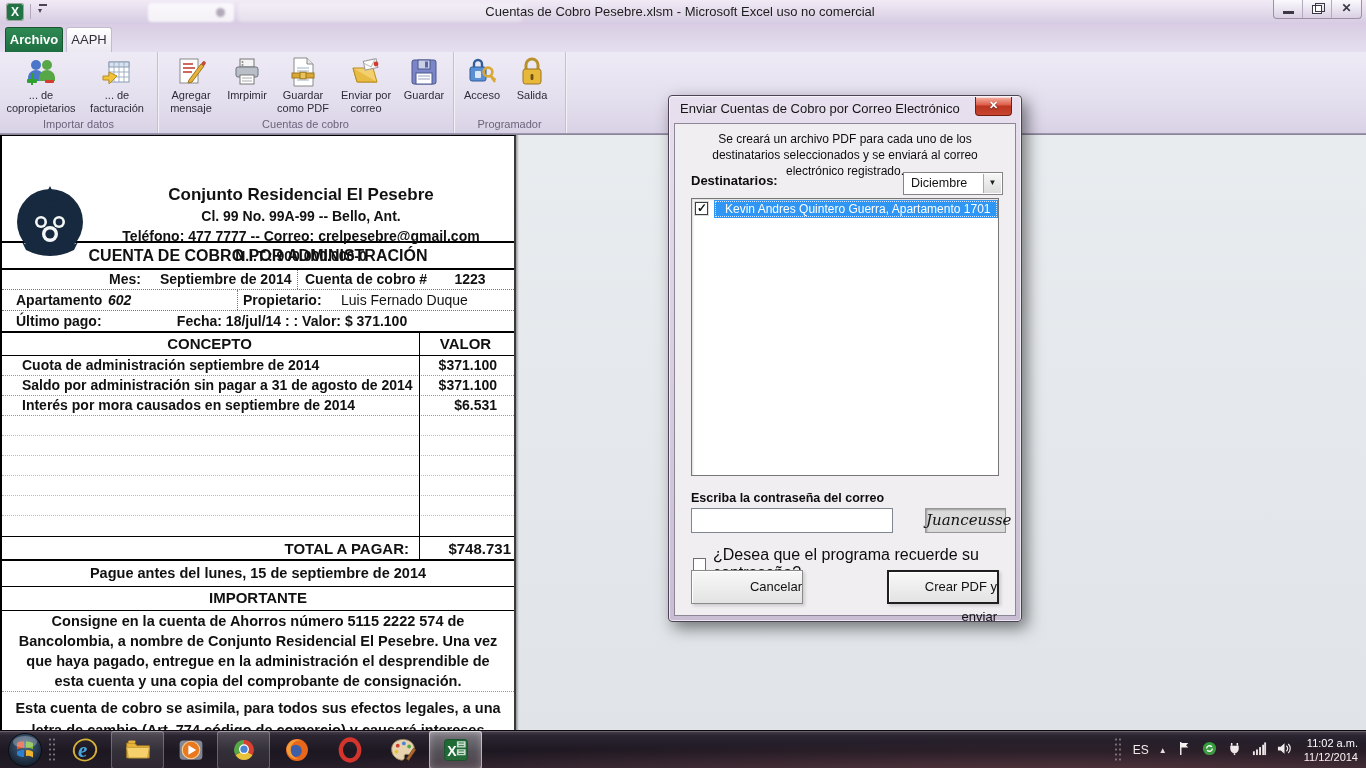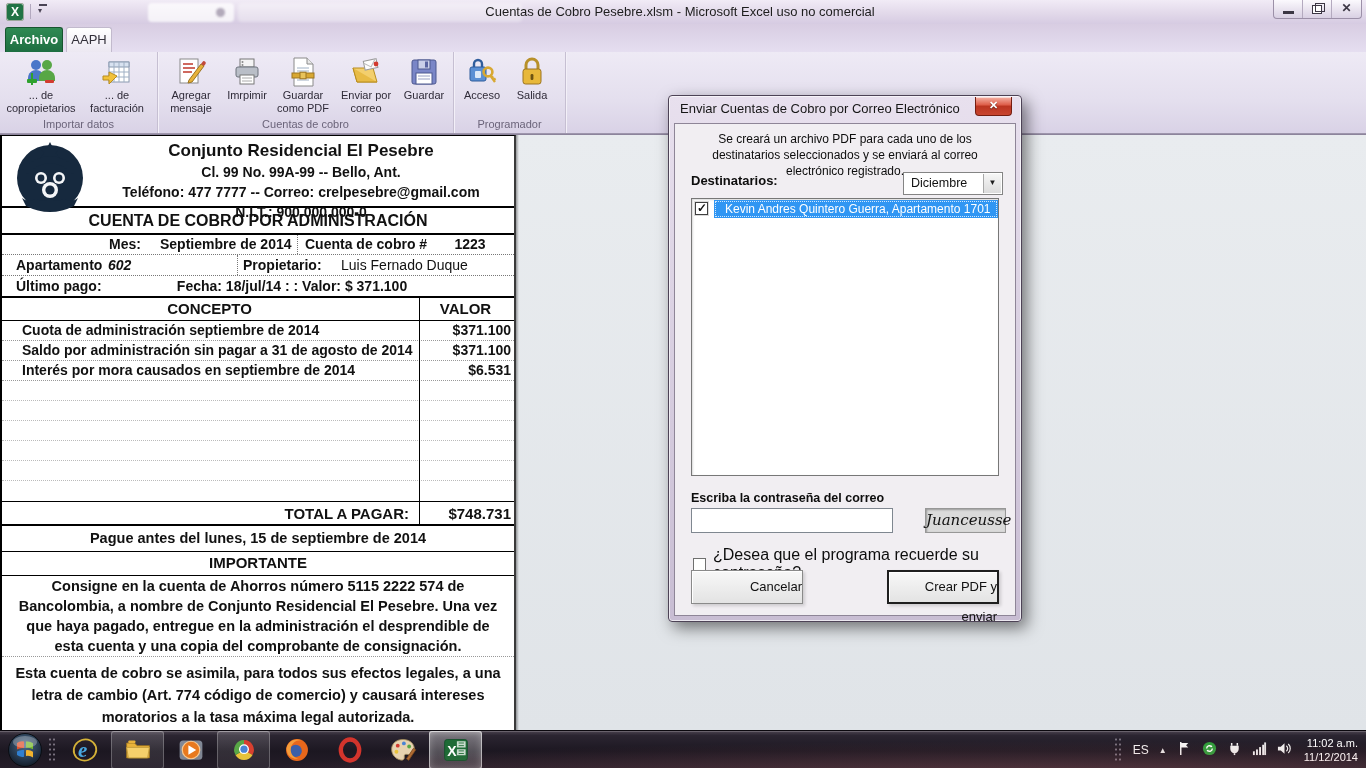--- a/index.html
+++ b/index.html
@@ -62,21 +62,21 @@
   .g1 { width:158px; } .g2 { width:296px; } .g3 { width:112px; }
 
   
   .sheet { position:absolute; left:0; top:135px; width:1366px; height:595px;
     background:linear-gradient(180deg,#e9ecef,#e0e4e8); }
   .page { position:absolute; left:0; top:0; width:516px; height:595px; background:#fff;
     border-left:2px solid #000; border-right:2px solid #3a3a3a; border-top:1px solid #000;
     display:flex; flex-direction:column; color:#111; }
   .page-shadow { position:absolute; left:516px; top:0; width:3px; height:595px; background:linear-gradient(90deg,rgba(0,0,0,.35),rgba(0,0,0,0)); }
 
-  .doc-header { height:72px; border-bottom:2px solid #000; position:relative; }
+  .doc-header { height:63px; border-bottom:2px solid #000; position:relative;margin-top:44px; }
   .logo { position:absolute; left:8px; top:4px; width:80px; height:80px; }
   .company { position:absolute; left:92px; right:6px; top:3px; text-align:center; }
   .company .c-name { font-size:17px; font-weight:bold; line-height:23px; }
   .company .c-line { font-size:14px; font-weight:600; line-height:20px; }
 
   .doc-title { height:27px; line-height:25px; text-align:center; font-weight:bold; font-size:16px; border-bottom:2px solid #000; }
 
   .info-row { position:relative; font-weight:bold; font-size:14px; }
   .ir1 { height:20px; line-height:19px; border-bottom:1px dotted #777; }
   .ir2 { height:21px; line-height:20px; border-bottom:1px dotted #777; }
@@ -97,21 +97,21 @@
   .val-up { left:110px; width:360px; text-align:center; font-weight:600; }
 
   .ctable { position:relative; }
   .ctable .colline { position:absolute; left:417px; top:0; bottom:0; border-left:1px solid #000; }
   .crow { display:flex; }
   .ch { height:23px; line-height:22px; border-bottom:1px solid #000; font-weight:bold; font-size:15px; }
   .ch .c1 { flex:1; text-align:center; }
   .ch .c2 { width:97px; text-align:center; }
   .cd { height:20px; line-height:19px; font-size:14px; font-weight:600; border-bottom:1px dotted #999; }
   .cd .c1 { flex:1; padding-left:20px; overflow:hidden; white-space:nowrap; }
-  .cd .c2 { width:97px; text-align:right; padding-right:3px; }
+  .cd .c2 { width:97px; text-align:right; padding-right:17px; }
   .cd.empty { border-bottom:1px dotted #bbb; }
   .ctot { height:25px; line-height:23px; border-top:1px solid #000; border-bottom:2px solid #000; font-weight:bold; font-size:15px; }
   .ctot .c1 { flex:1; text-align:right; padding-right:8px; }
   .ctot .c2 { width:97px; text-align:right; padding-right:3px; }
 
   .due-row { height:26px; line-height:25px; text-align:center; font-weight:bold; font-size:14.5px; border-bottom:1px solid #000; }
   .imp-title { height:24px; line-height:22px; text-align:center; font-weight:bold; font-size:15px; border-bottom:1px solid #000; }
   .imp-p1 { height:81px; padding:0 8px; text-align:center; font-weight:bold; font-size:14.5px; line-height:20px; border-bottom:1px dotted #999; display:flex; align-items:center; }
   .imp-p2 { flex:1; padding:5px 10px 0; text-align:center; font-weight:bold; font-size:14.5px; line-height:22px; overflow:hidden; }
 

